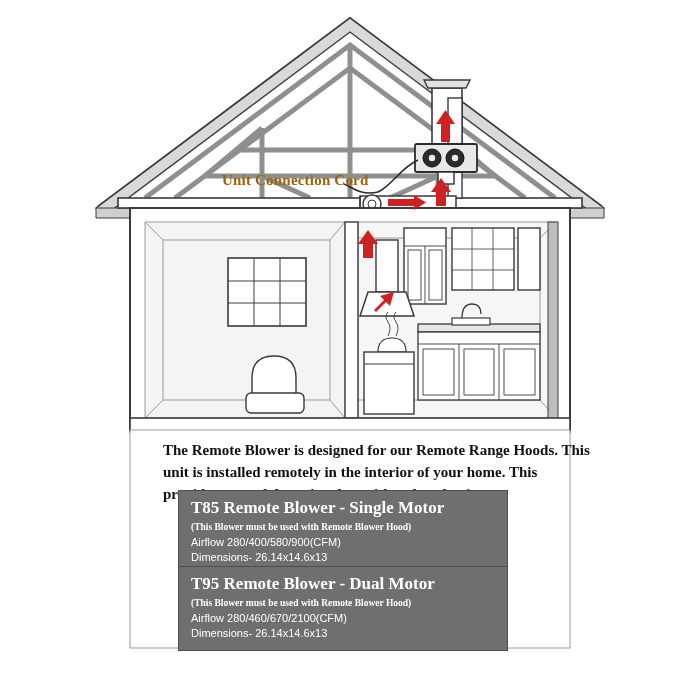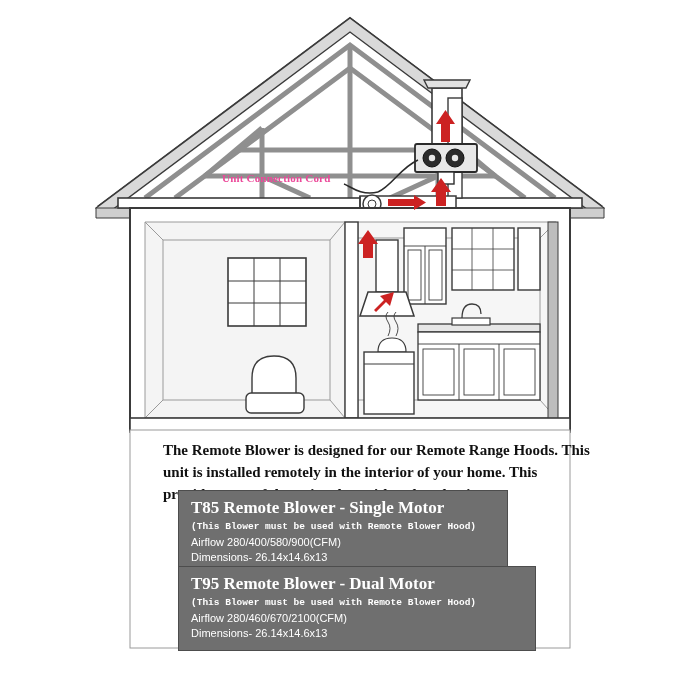--- a/index.html
+++ b/index.html
@@ -22,23 +22,23 @@
   #diagram-svg {
     position: absolute;
     left: 0;
     top: 0;
   }
   .callout-label {
     position: absolute;
     left: 222px;
     top: 172px;
     font-family: "Liberation Serif", serif;
-    font-size: 11px;
-    font-weight: bold;
-    color: #ec4899;
+    font-size: 15px;
+    font-weight: bold;
+    color: #a16207;
     letter-spacing: 0.2px;
     white-space: nowrap;
   }
   .desc-block {
     position: absolute;
     left: 163px;
     top: 440px;
     width: 430px;
     font-family: "Liberation Serif", serif;
     font-size: 15px;
@@ -55,31 +55,31 @@
     box-sizing: border-box;
   }
   #spec-box-t85 {
     left: 178px;
     top: 490px;
     width: 330px;
   }
   #spec-box-t95 {
     left: 178px;
     top: 566px;
-    width: 358px;
+    width: 330px;
   }
   .spec-title {
     font-family: "Liberation Serif", serif;
     font-size: 17px;
     font-weight: bold;
     line-height: 1.35;
     margin-bottom: 1px;
   }
   .spec-sub {
-    font-family: Liberation Mono, monospace;
+    font-family: Liberation Serif, serif;
     font-size: 9.5px;
     font-weight: bold;
     line-height: 1.3;
     margin-bottom: 2px;
   }
   .spec-line {
     font-family: Liberation Sans, sans-serif;
     font-size: 11px;
     line-height: 1.38;
   }

